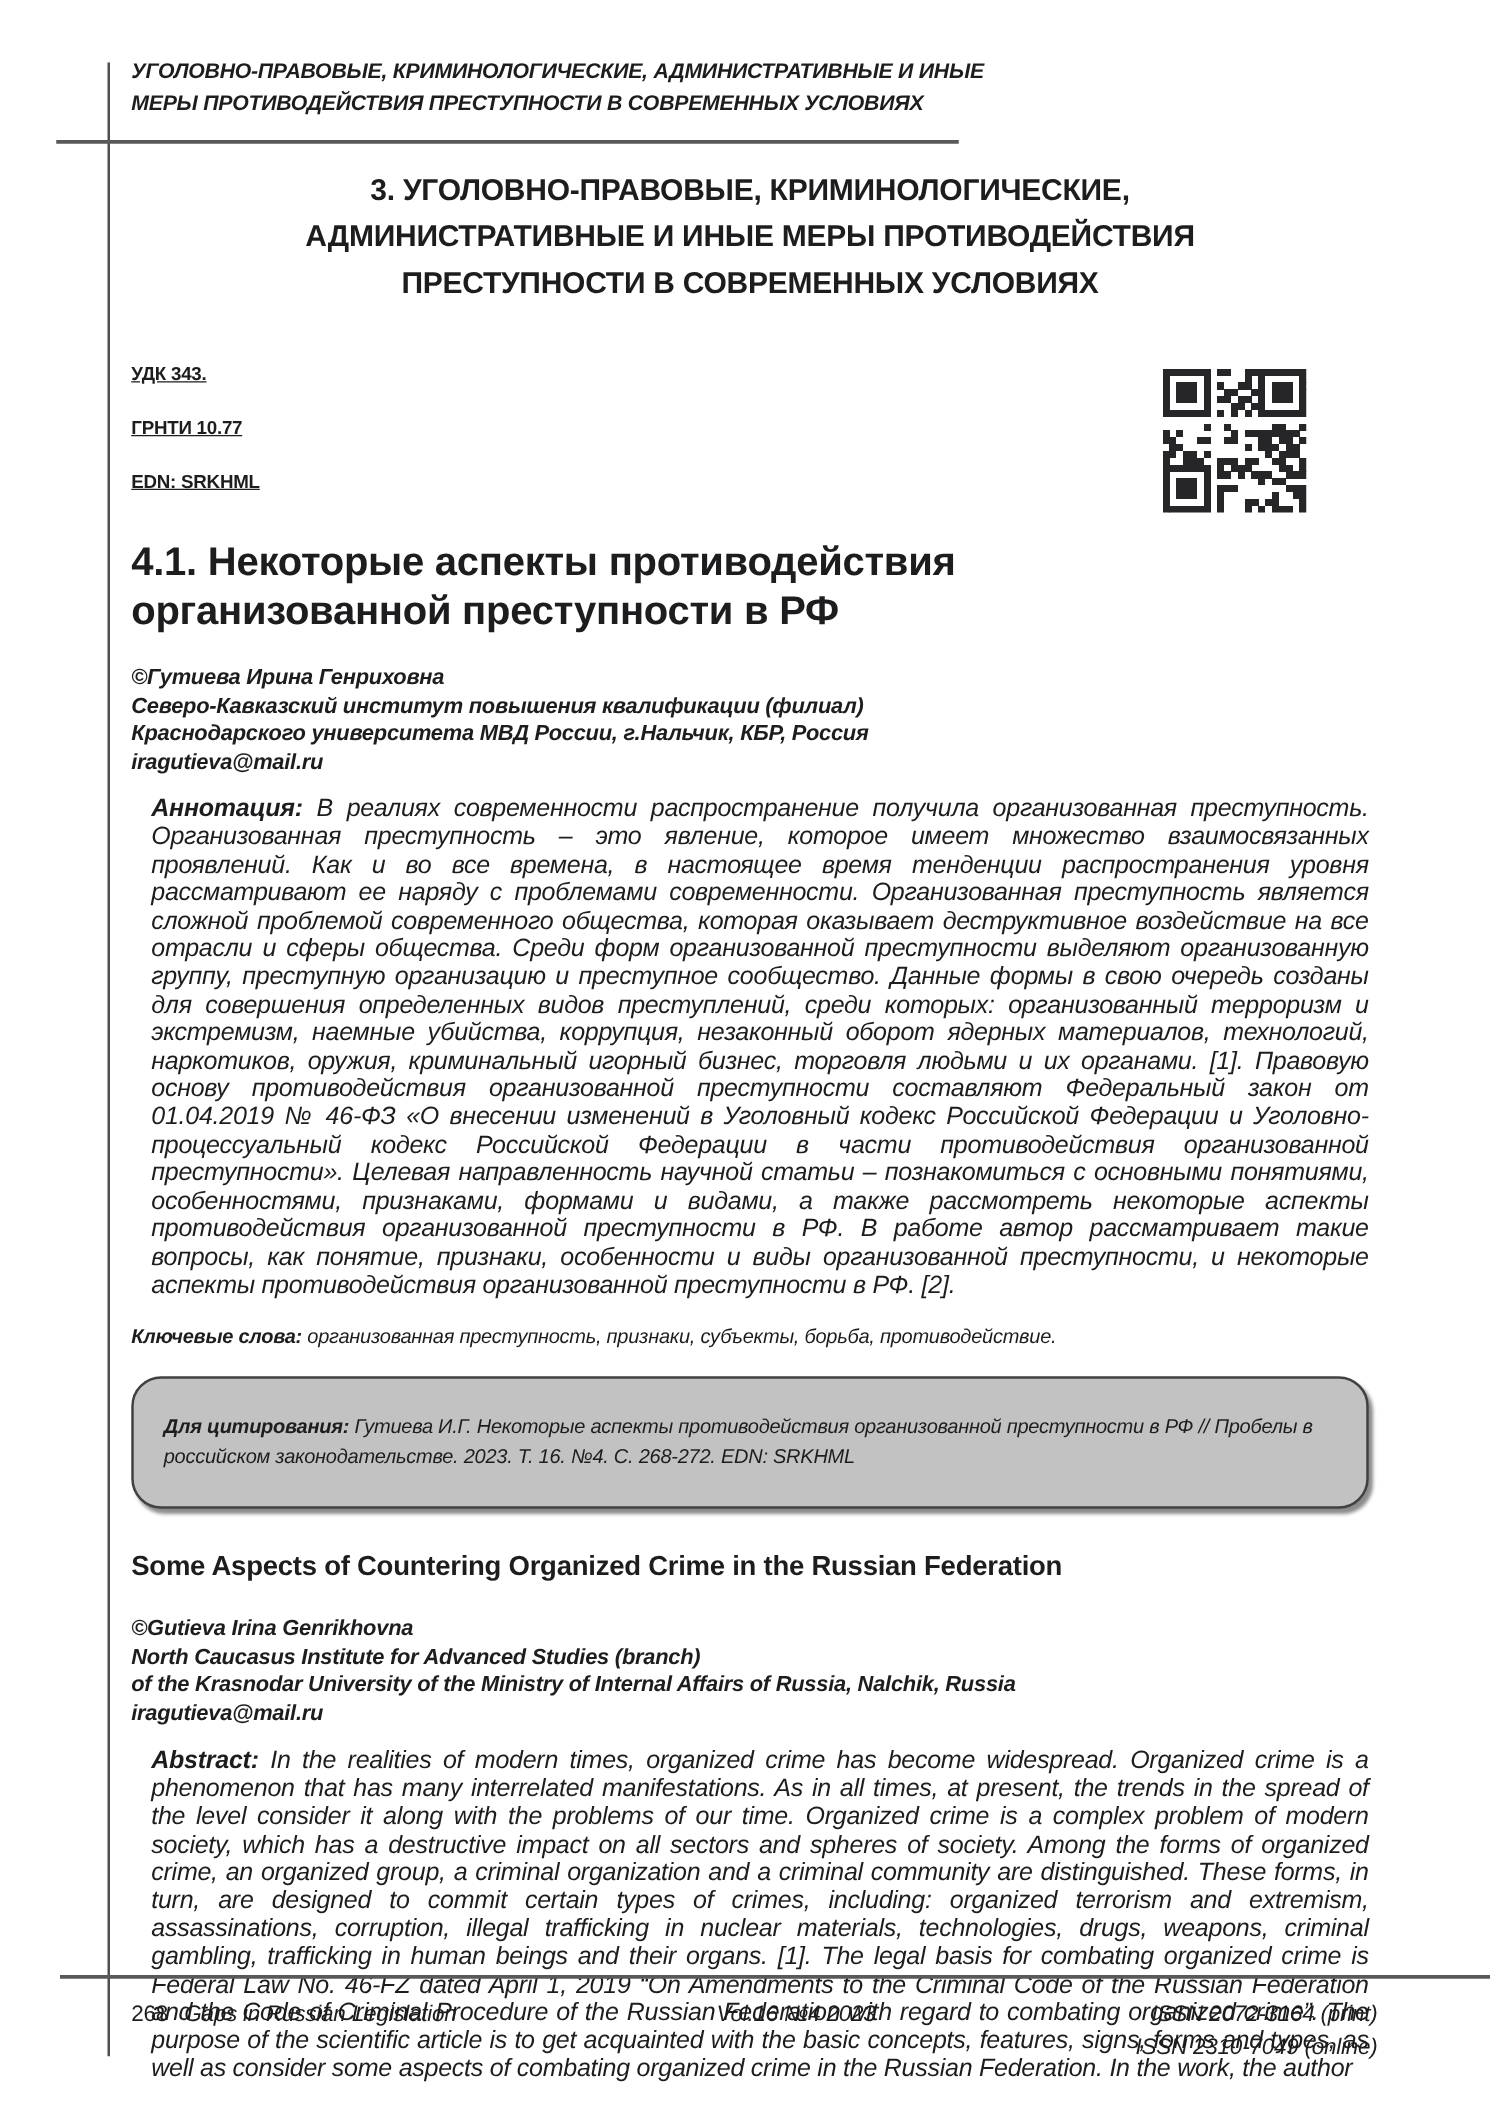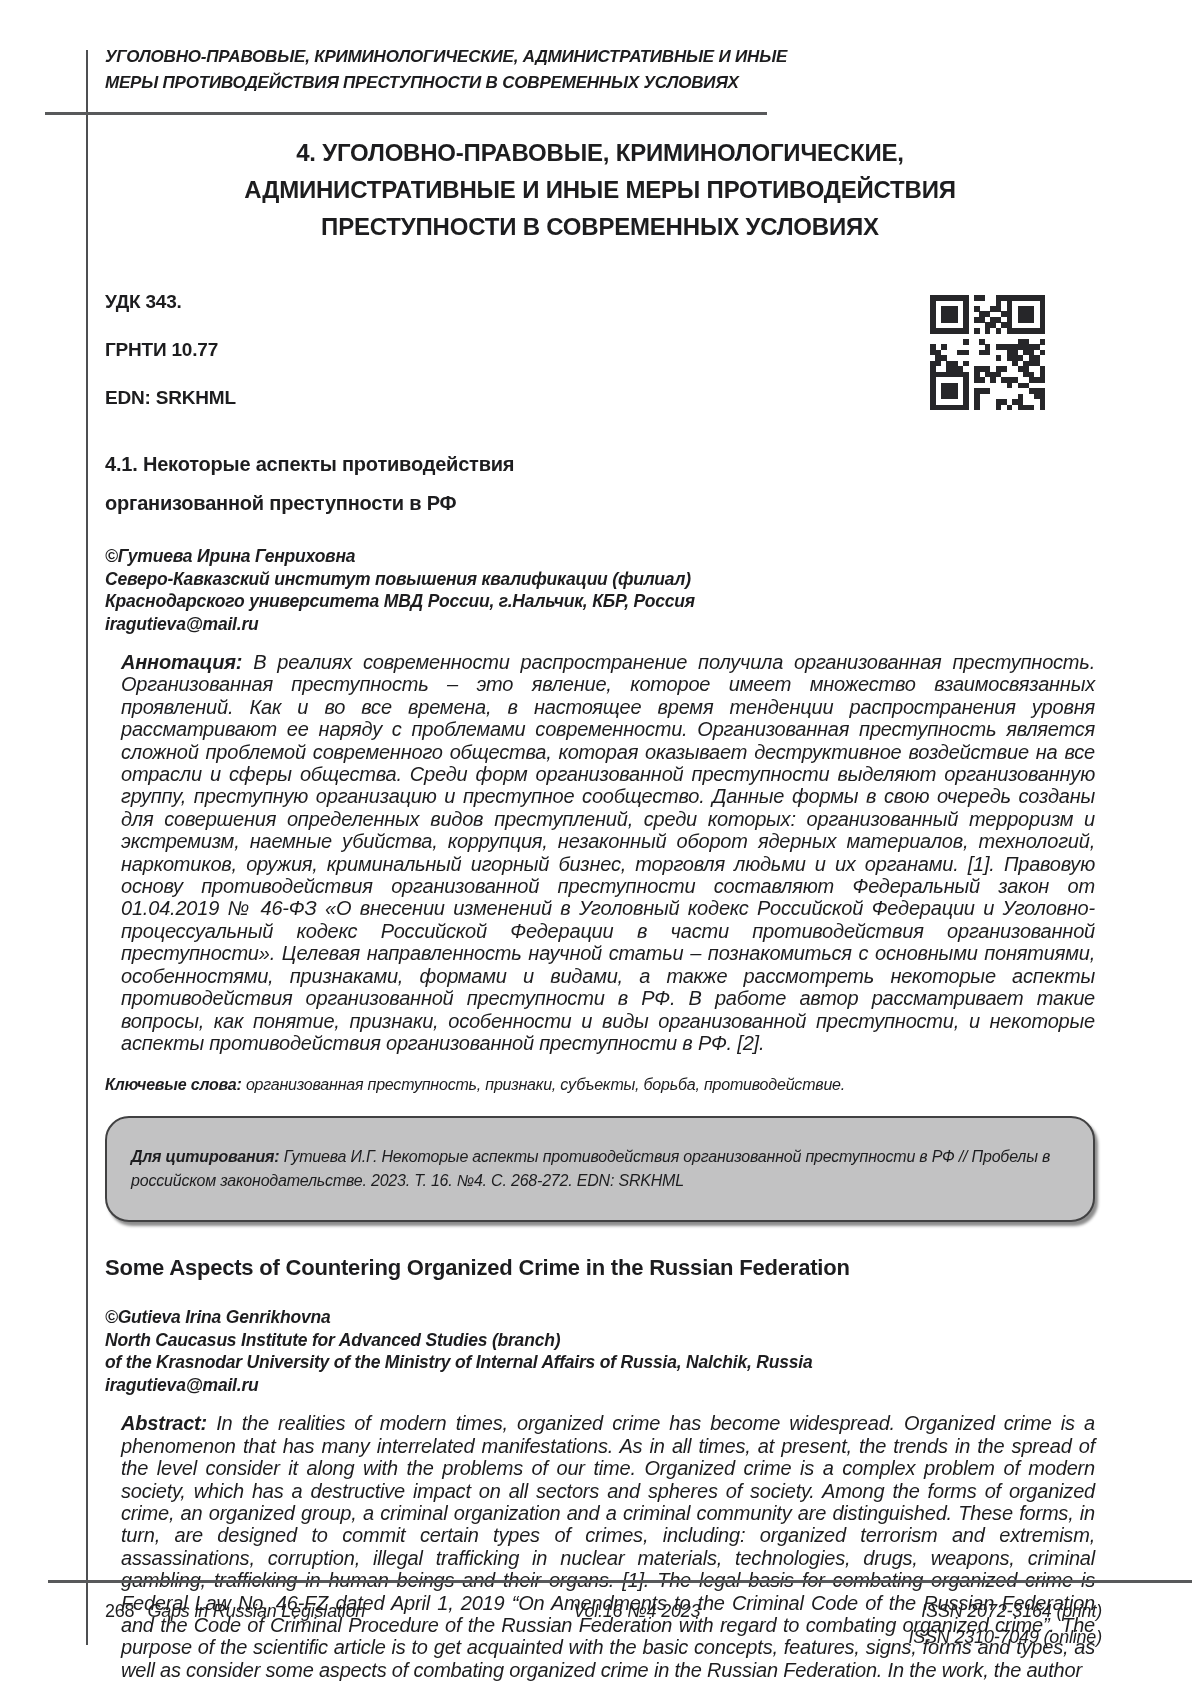--- a/index.html
+++ b/index.html
@@ -31,26 +31,26 @@
   }
   .section-title{
     margin:38px 0 0 0;
     text-align:center;
     font-size:24px;line-height:37px;font-weight:bold;
   }
   .meta-row{
     margin-top:46px;
     display:flex;justify-content:space-between;align-items:flex-start;
   }
-  .meta-codes{font-size:19px;font-weight:bold;}
+  .meta-codes{font-size:15px;font-weight:bold;text-decoration:underline;}
   .meta-codes div{margin-bottom:26px;}
   .qr-wrap{width:115px;height:115px;margin-right:50px;margin-top:4px;}
   .ru-title{
     margin:10px 0 0 0;
-    font-size:20px;line-height:39px;font-weight:bold;
+    font-size:32px;line-height:39px;font-weight:bold;
   }
   .author-block{
     margin-top:22px;
     font-size:17.5px;line-height:22.5px;
     font-weight:bold;font-style:italic;
   }
   .abstract{
     margin:16px 0 0 16px;
     font-size:20px;line-height:22.4px;
     font-style:italic;text-align:justify;
@@ -92,21 +92,21 @@
   <div class="top-rule"></div>
 
   <div class="content">
 
     <div class="running-head">
       <div>УГОЛОВНО-ПРАВОВЫЕ, КРИМИНОЛОГИЧЕСКИЕ, АДМИНИСТРАТИВНЫЕ И ИНЫЕ</div>
       <div>МЕРЫ ПРОТИВОДЕЙСТВИЯ ПРЕСТУПНОСТИ В СОВРЕМЕННЫХ УСЛОВИЯХ</div>
     </div>
 
     <h2 class="section-title">
-      <div>4. УГОЛОВНО-ПРАВОВЫЕ, КРИМИНОЛОГИЧЕСКИЕ,</div>
+      <div>3. УГОЛОВНО-ПРАВОВЫЕ, КРИМИНОЛОГИЧЕСКИЕ,</div>
       <div>АДМИНИСТРАТИВНЫЕ И ИНЫЕ МЕРЫ ПРОТИВОДЕЙСТВИЯ</div>
       <div>ПРЕСТУПНОСТИ В СОВРЕМЕННЫХ УСЛОВИЯХ</div>
     </h2>
 
     <div class="meta-row">
       <div class="meta-codes">
         <div>УДК 343.</div>
         <div>ГРНТИ 10.77</div>
         <div>EDN: SRKHML</div>
       </div>

